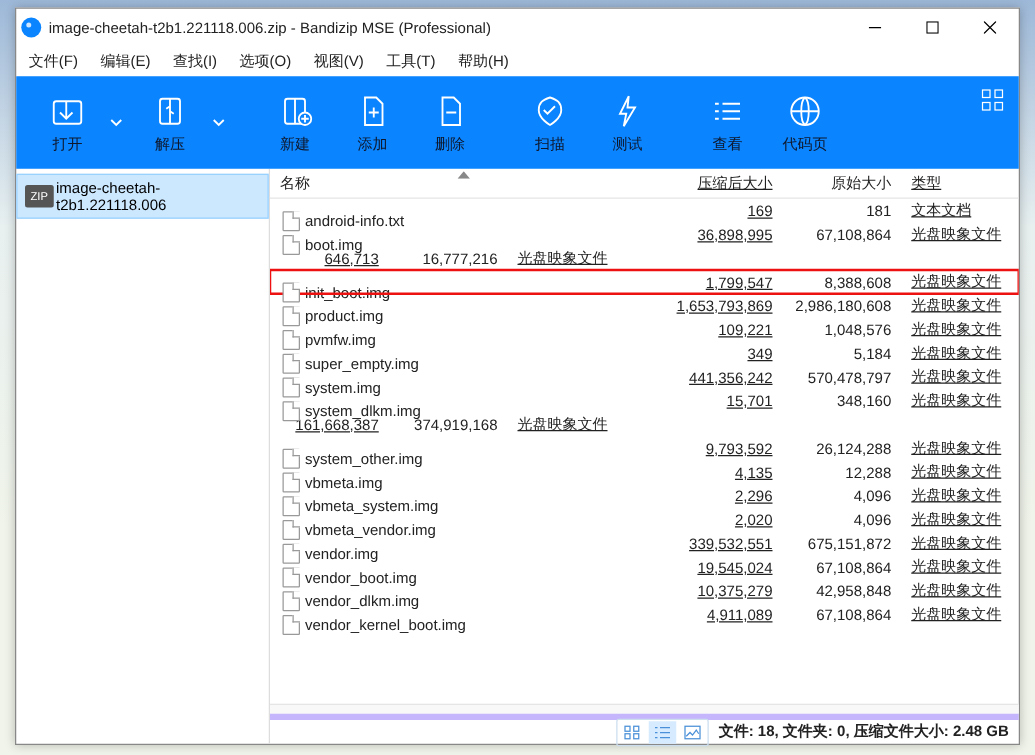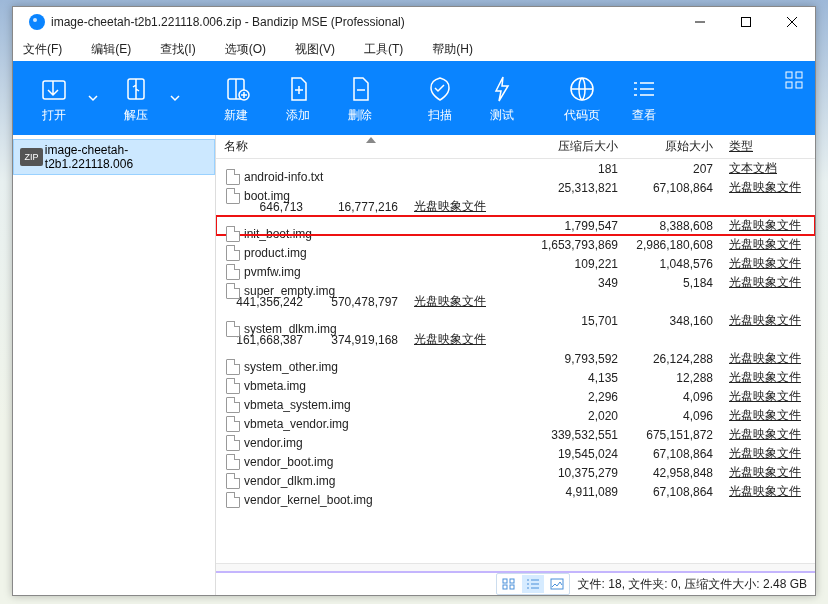--- a/index.html
+++ b/index.html
@@ -1,54 +1,54 @@
 <!DOCTYPE html>
 <html><head>
 <meta charset="utf-8">
 <style>
 * { margin:0; padding:0; box-sizing:border-box; font-family:"Microsoft YaHei","Segoe UI",sans-serif; font-size:12px; }
 body { background:linear-gradient(180deg,#9db8d8 0%,#e8f0f0 30%,#f0f4ea 70%); width:828px; height:604px; overflow:hidden; position:relative; }
 .win { position:absolute; left:12px; top:6px; width:804px; height:590px; background:#fff; border:1px solid #888; box-shadow:0 0 8px rgba(0,0,0,.25); display:flex; flex-direction:column; }
-.titlebar { height:30px; display:flex; align-items:center; padding:0 0 0 16px; }
+.titlebar { height:30px; display:flex; align-items:center; padding:0 0 0 4px; }
 .titlebar .app-icon { width:16px; height:16px; border-radius:50%; background:#0a84ff; position:relative; margin-right:6px; }
 .titlebar .app-icon:before { content:""; position:absolute; left:4px; top:4px; width:4px; height:4px; border-radius:50%; background:#fff; opacity:.8; }
 .titlebar .title { flex:1; color:#222; }
 .winbtns { display:flex; }
 .winbtn { width:46px; height:30px; display:flex; align-items:center; justify-content:center; color:#222; }
 .winbtn svg { width:10px; height:10px; }
-.menubar { height:24px; display:flex; align-items:center; gap:29px; padding:0 10px; color:#222; }
+.menubar { height:24px; display:flex; align-items:center; gap:18px; padding:0 10px; color:#222; }
 .menubar span { cursor:default; }
-.toolbar { background:#0a84ff; height:74px; display:flex; align-items:center; padding:0 10px; color:#ffffff; position:relative; }
+.toolbar { background:#0a84ff; height:74px; display:flex; align-items:center; padding:0 10px; color:#0f172a; position:relative; }
 .tool { display:flex; flex-direction:column; align-items:center; justify-content:center; width:62px; height:74px; }
 .tool .ticon { width:32px; height:32px; display:flex; align-items:center; justify-content:center; }
 .tool .tlabel { margin-top:2px; }
 .dropdown-arrow { width:24px; height:74px; display:flex; align-items:center; justify-content:center; margin-left:-4px; }
 .dropdown-arrow svg { width:10px; height:10px; }
 .tool-sep { width:18px; }
 .grid-icon { position:absolute; right:12px; top:10px; }
 .grid-icon svg { width:18px; height:18px; }
 .body { flex:1; display:flex; min-height:0; }
 .tree { width:203px; border-right:1px solid #ddd; padding:4px 0; }
 .tree-item { display:flex; align-items:center; gap:2px; padding:3px 6px; background:#cce8ff; border:1px solid #99d1ff; }
 .tree-item .zip-badge { width:24px; height:18px; background:#555; color:#fff; font-size:9px; display:flex; align-items:center; justify-content:center; border-radius:2px; }
 .list { flex:1; display:flex; flex-direction:column; min-width:0;justify-content:center; }
 .cols { display:flex; height:24px; border-bottom:1px solid #e5e5e5; align-items:center; position:relative; }
 .col { padding:0 8px; color:#222; }
 .c-name { width:315px; }
-.c-comp { width:95px; text-align:right; }
+.c-comp { width:95px; text-align:right;text-decoration:underline; }
 .c-orig { width:95px; text-align:right; }
 .c-type { width:90px; text-align:left;text-decoration:underline; }
 .sort-ind { position:absolute; left:150px; top:2px; }
 .rows { flex:1; overflow:hidden; }
 .row { display:flex; height:19px; align-items:center; }
 .row .c-name { display:flex; align-items:center; gap:4px;margin-top:16px; }
 .file-icon { width:14px; height:16px; border:1px solid #999; border-radius:1px; background:#fff; position:relative; flex-shrink:0; margin-left:2px; }
 .file-icon:before { content:""; position:absolute; right:-1px; top:-1px; width:5px; height:5px; background:#fff; border-left:1px solid #999; border-bottom:1px solid #999; }
 .row.highlighted { outline:2px solid #e11; outline-offset:-1px; }
-.statusbar { height:24px; border-top:2px solid #c4b5fd; display:flex; align-items:center; justify-content:flex-end; padding:0 8px; gap:8px; }
+.statusbar { height:24px; border-top:5px solid #c4b5fd; display:flex; align-items:center; justify-content:flex-end; padding:0 8px; gap:8px;font-weight:bold; }
 .view-icons { display:flex; gap:2px; border:1px solid #cde; padding:1px; border-radius:2px; }
 .view-icons .vi { width:22px; height:18px; display:flex; align-items:center; justify-content:center; }
 .view-icons .vi.sel { background:#d6ebff; }
 .status-text { color:#222; }
 .footer-gap { height:8px; background:#f8f8f8; border-top:1px solid #e5e5e5; }
 </style>
 </head>
 <body>
 
 <div class="win">
@@ -159,33 +159,33 @@
           <svg width="28" height="28" viewBox="0 0 28 28">
             <path d="M15 2L8 16h5l-2 10 9-15h-6z" fill="none" stroke="#fff" stroke-width="1.5"></path>
           </svg>
         </div>
       <div class="tlabel">测试</div>
     </div>
     <div class="tool-sep"></div>
     <div class="tool">
       <div class="ticon">
           <svg width="28" height="28" viewBox="0 0 28 28">
+            <path d="M4 8h3M4 14h3M4 20h3M10 8h14M10 14h14M10 20h14" stroke="#fff" stroke-width="1.5"></path>
+          </svg>
+        </div>
+      <div class="tlabel">查看</div>
+    </div>
+    <div class="tool">
+      <div class="ticon">
+          <svg width="28" height="28" viewBox="0 0 28 28">
             <circle cx="14" cy="14" r="11" fill="none" stroke="#fff" stroke-width="1.5"></circle>
             <path d="M3 14h22M14 3c4 3 4 19 0 22M14 3c-4 3-4 19 0 22" fill="none" stroke="#fff" stroke-width="1.5"></path>
           </svg>
         </div>
       <div class="tlabel">代码页</div>
-    </div>
-    <div class="tool">
-      <div class="ticon">
-          <svg width="28" height="28" viewBox="0 0 28 28">
-            <path d="M4 8h3M4 14h3M4 20h3M10 8h14M10 14h14M10 20h14" stroke="#fff" stroke-width="1.5"></path>
-          </svg>
-        </div>
-      <div class="tlabel">查看</div>
     </div>
     <div class="grid-icon"><svg viewBox="0 0 18 18">
           <rect x="1" y="1" width="6" height="6" fill="none" stroke="#fff"></rect>
           <rect x="11" y="1" width="6" height="6" fill="none" stroke="#fff"></rect>
           <rect x="1" y="11" width="6" height="6" fill="none" stroke="#fff"></rect>
           <rect x="11" y="11" width="6" height="6" fill="none" stroke="#fff"></rect>
         </svg></div>
   </div>
 
   <div class="body">
@@ -204,30 +204,30 @@
         <div class="col c-comp">压缩后大小</div>
         <div class="col c-orig">原始大小</div>
         <div class="col c-type">类型</div>
       </div>
       <div class="rows" id="rows">
           <div class="row">
             <div class="col c-name">
               <div class="file-icon"></div>
               <span>android-info.txt</span>
             </div>
-            <div class="col c-comp">181</div>
-            <div class="col c-orig">207</div>
+            <div class="col c-comp">169</div>
+            <div class="col c-orig">181</div>
             <div class="col c-type">文本文档</div>
           </div>
           <div class="row">
             <div class="col c-name">
               <div class="file-icon"></div>
               <span>boot.img</span>
             </div>
-            <div class="col c-comp">25,313,821</div>
+            <div class="col c-comp">36,898,995</div>
             <div class="col c-orig">67,108,864</div>
             <div class="col c-type">光盘映象文件</div>
           </div>
           <div class="row">
             <div class="col c-comp">646,713</div>
             <div class="col c-orig">16,777,216</div>
             <div class="col c-type">光盘映象文件</div>
           </div>
           <div class="row highlighted">
             <div class="col c-name">
@@ -259,20 +259,24 @@
           <div class="row">
             <div class="col c-name">
               <div class="file-icon"></div>
               <span>super_empty.img</span>
             </div>
             <div class="col c-comp">349</div>
             <div class="col c-orig">5,184</div>
             <div class="col c-type">光盘映象文件</div>
           </div>
           <div class="row">
+            <div class="col c-name">
+              <div class="file-icon"></div>
+              <span>system.img</span>
+            </div>
             <div class="col c-comp">441,356,242</div>
             <div class="col c-orig">570,478,797</div>
             <div class="col c-type">光盘映象文件</div>
           </div>
           <div class="row">
             <div class="col c-name">
               <div class="file-icon"></div>
               <span>system_dlkm.img</span>
             </div>
             <div class="col c-comp">15,701</div>

